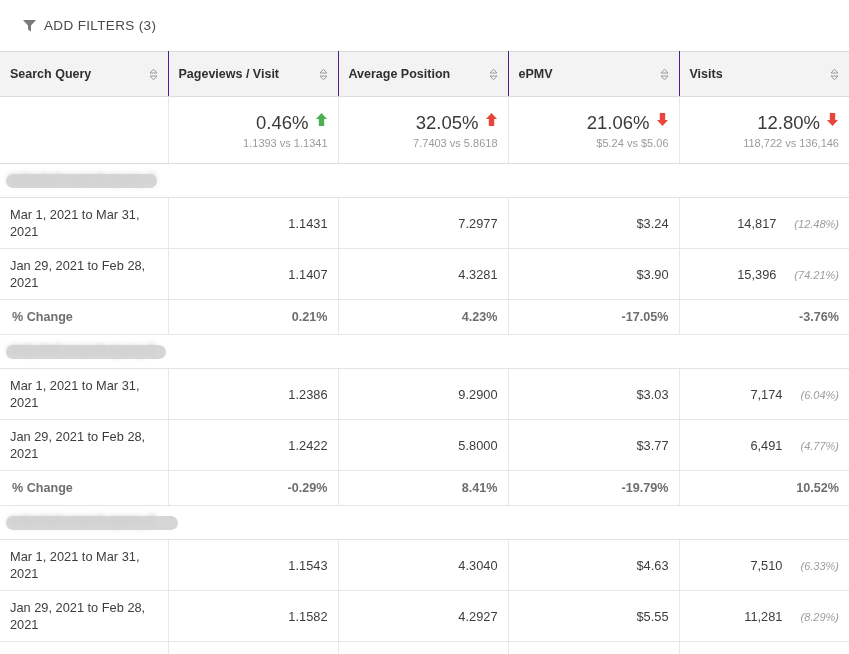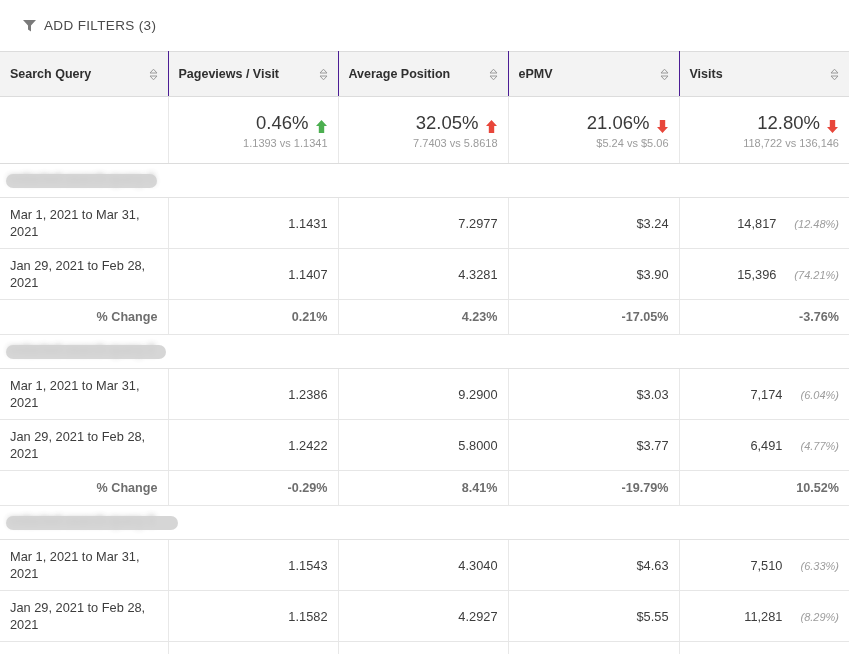--- a/index.html
+++ b/index.html
@@ -94,21 +94,21 @@
     border-right: 1px solid #e8e8e8;
     height: 54px;
     padding: 6px 10px;
     text-align: right;
     vertical-align: middle;
   }
   tr.summary td:last-child { border-right: none; }
   tr.summary td.blank { border-right: 1px solid #e8e8e8; }
   .sum-top {
     display: flex;
-    align-items: flex-end;
+    align-items: flex-start;
     justify-content: flex-end;
     gap: 6px;
   }
   .sum-pct {
     font-size: 18.5px;
     color: #3a3a3a;
     font-weight: normal;
   }
   .arrow { display:block; width: 13px; height: 15px; }
   .sum-sub {
@@ -168,21 +168,21 @@
   td.num { text-align: right; }
   td.label { text-align: left; line-height: 17px; }
   tr.pct-row td {
     font-weight: bold;
     color: #6e6e6e;
     height: 22px;
     padding-top: 6px;
     padding-bottom: 6px;
     font-size: 12.6px;
   }
-  tr.pct-row td.label { padding-left: 28px; text-align: right; }
+  tr.pct-row td.label { padding-left: 12px; }
   .visit-share {
     color: #9d9d9d;
     font-size: 11px;
     margin-left: 18px;
     font-style: italic;
   }
 </style>
 </head>
 <body>
 

